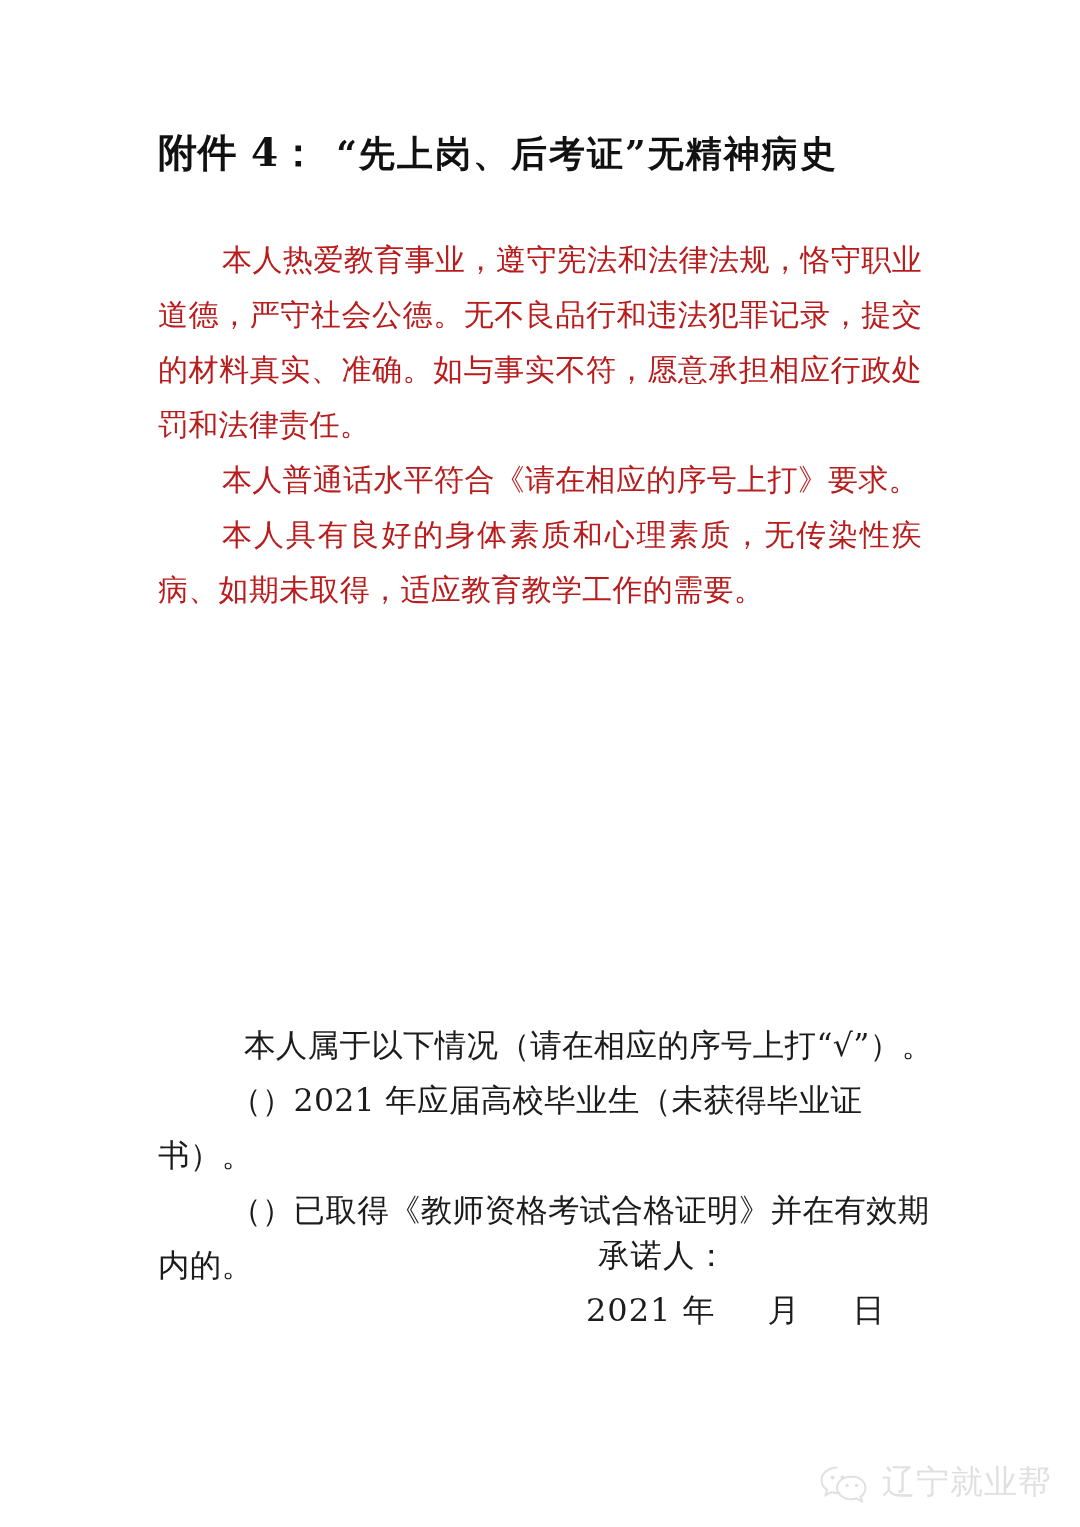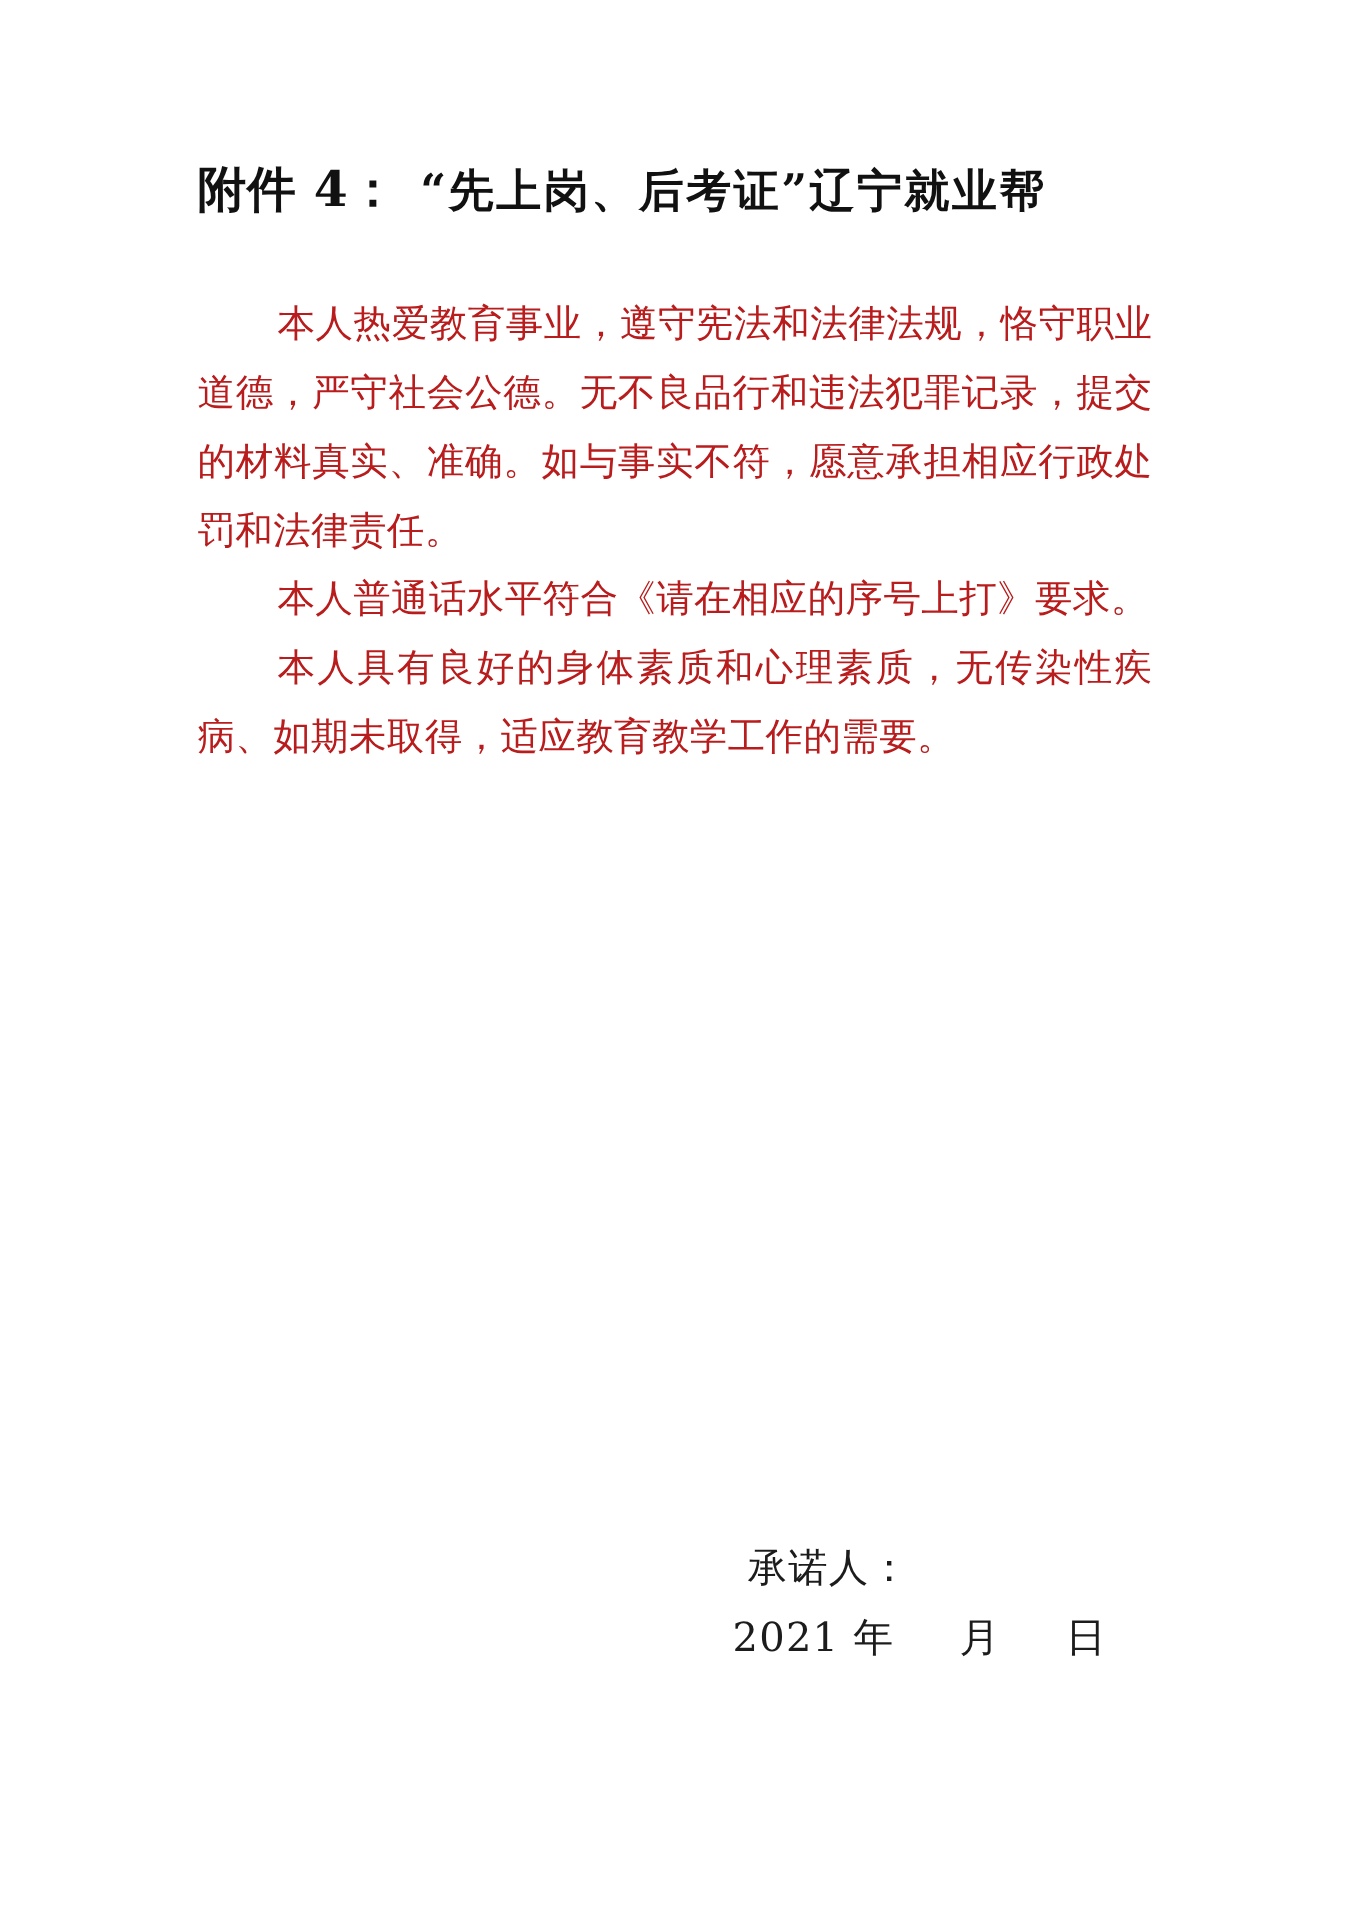--- a/index.html
+++ b/index.html
@@ -129,29 +129,51 @@
     letter-spacing: 1px;
     white-space: nowrap;
   }
 </style>
 </head>
 <body>
 
 <div class="page">
 
   <div class="doc-title">
-    <span class="attach-no">附件 4：</span><span class="main-title">“先上岗、后考证”辽宁就业帮</span>
+    <span class="attach-no">附件 4：</span><span class="main-title">“先上岗、后考证”无精神病史</span>
   </div>
 
   <div class="body-block">
     <p class="para">本人热爱教育事业，遵守宪法和法律法规，恪守职业道德，严守社会公德。无不良品行和违法犯罪记录，提交的材料真实、准确。如与事实不符，愿意承担相应行政处罚和法律责任。</p>
     <p class="para">本人普通话水平符合《请在相应的序号上打》要求。</p>
     <p class="para">本人具有良好的身体素质和心理素质，无传染性疾病、如期未取得，适应教育教学工作的需要。</p>
   </div>
 
+  <div class="options-block">
+    <div class="opt-lead">本人属于以下情况（请在相应的序号上打“√”）。</div>
+    <div class="opt-item">（）2021 年应届高校毕业生（未获得毕业证书）。</div>
+    <div class="opt-item">（）已取得《教师资格考试合格证明》并在有效期内的。</div>
+  </div>
 
   <div class="sign-block">
     <div class="sign-name">承诺人：</div>
     <div class="sign-date"><span>2021 年</span><span class="gap"></span><span>月</span><span class="gap"></span><span>日</span></div>
   </div>
 
+  <div class="watermark">
+    <span class="wm-icon">
+      <svg viewBox="0 0 52 42" width="52" height="42" xmlns="http://www.w3.org/2000/svg">
+        <g fill="none" stroke="#9a9a9a" stroke-width="2">
+          <path d="M19.5 5.5C10.5 5.5 3.5 11.2 3.5 18.2c0 3.9 2.2 7.4 5.7 9.7l-1.6 5.2 5.9-3.0c1.8.5 3.8.8 5.8.8 1.0 0 2.0-.07 2.9-.2"></path>
+          <path d="M33.5 14.5c-8.0 0-14.5 5.1-14.5 11.4 0 6.3 6.5 11.4 14.5 11.4 1.8 0 3.5-.26 5.1-.73l5.3 2.7-1.45-4.6c3.2-2.1 5.05-5.3 5.05-8.77 0-6.3-6.5-11.4-14.0-11.4z"></path>
+        </g>
+        <g fill="#9a9a9a">
+          <circle cx="14.5" cy="15.5" r="1.9"></circle>
+          <circle cx="24.5" cy="15.5" r="1.9"></circle>
+          <circle cx="29.0" cy="23.5" r="1.7"></circle>
+          <circle cx="38.5" cy="23.5" r="1.7"></circle>
+        </g>
+      </svg>
+    </span>
+    <span class="wm-text">辽宁就业帮</span>
+  </div>
 
 </div>
 
 </body></html>

